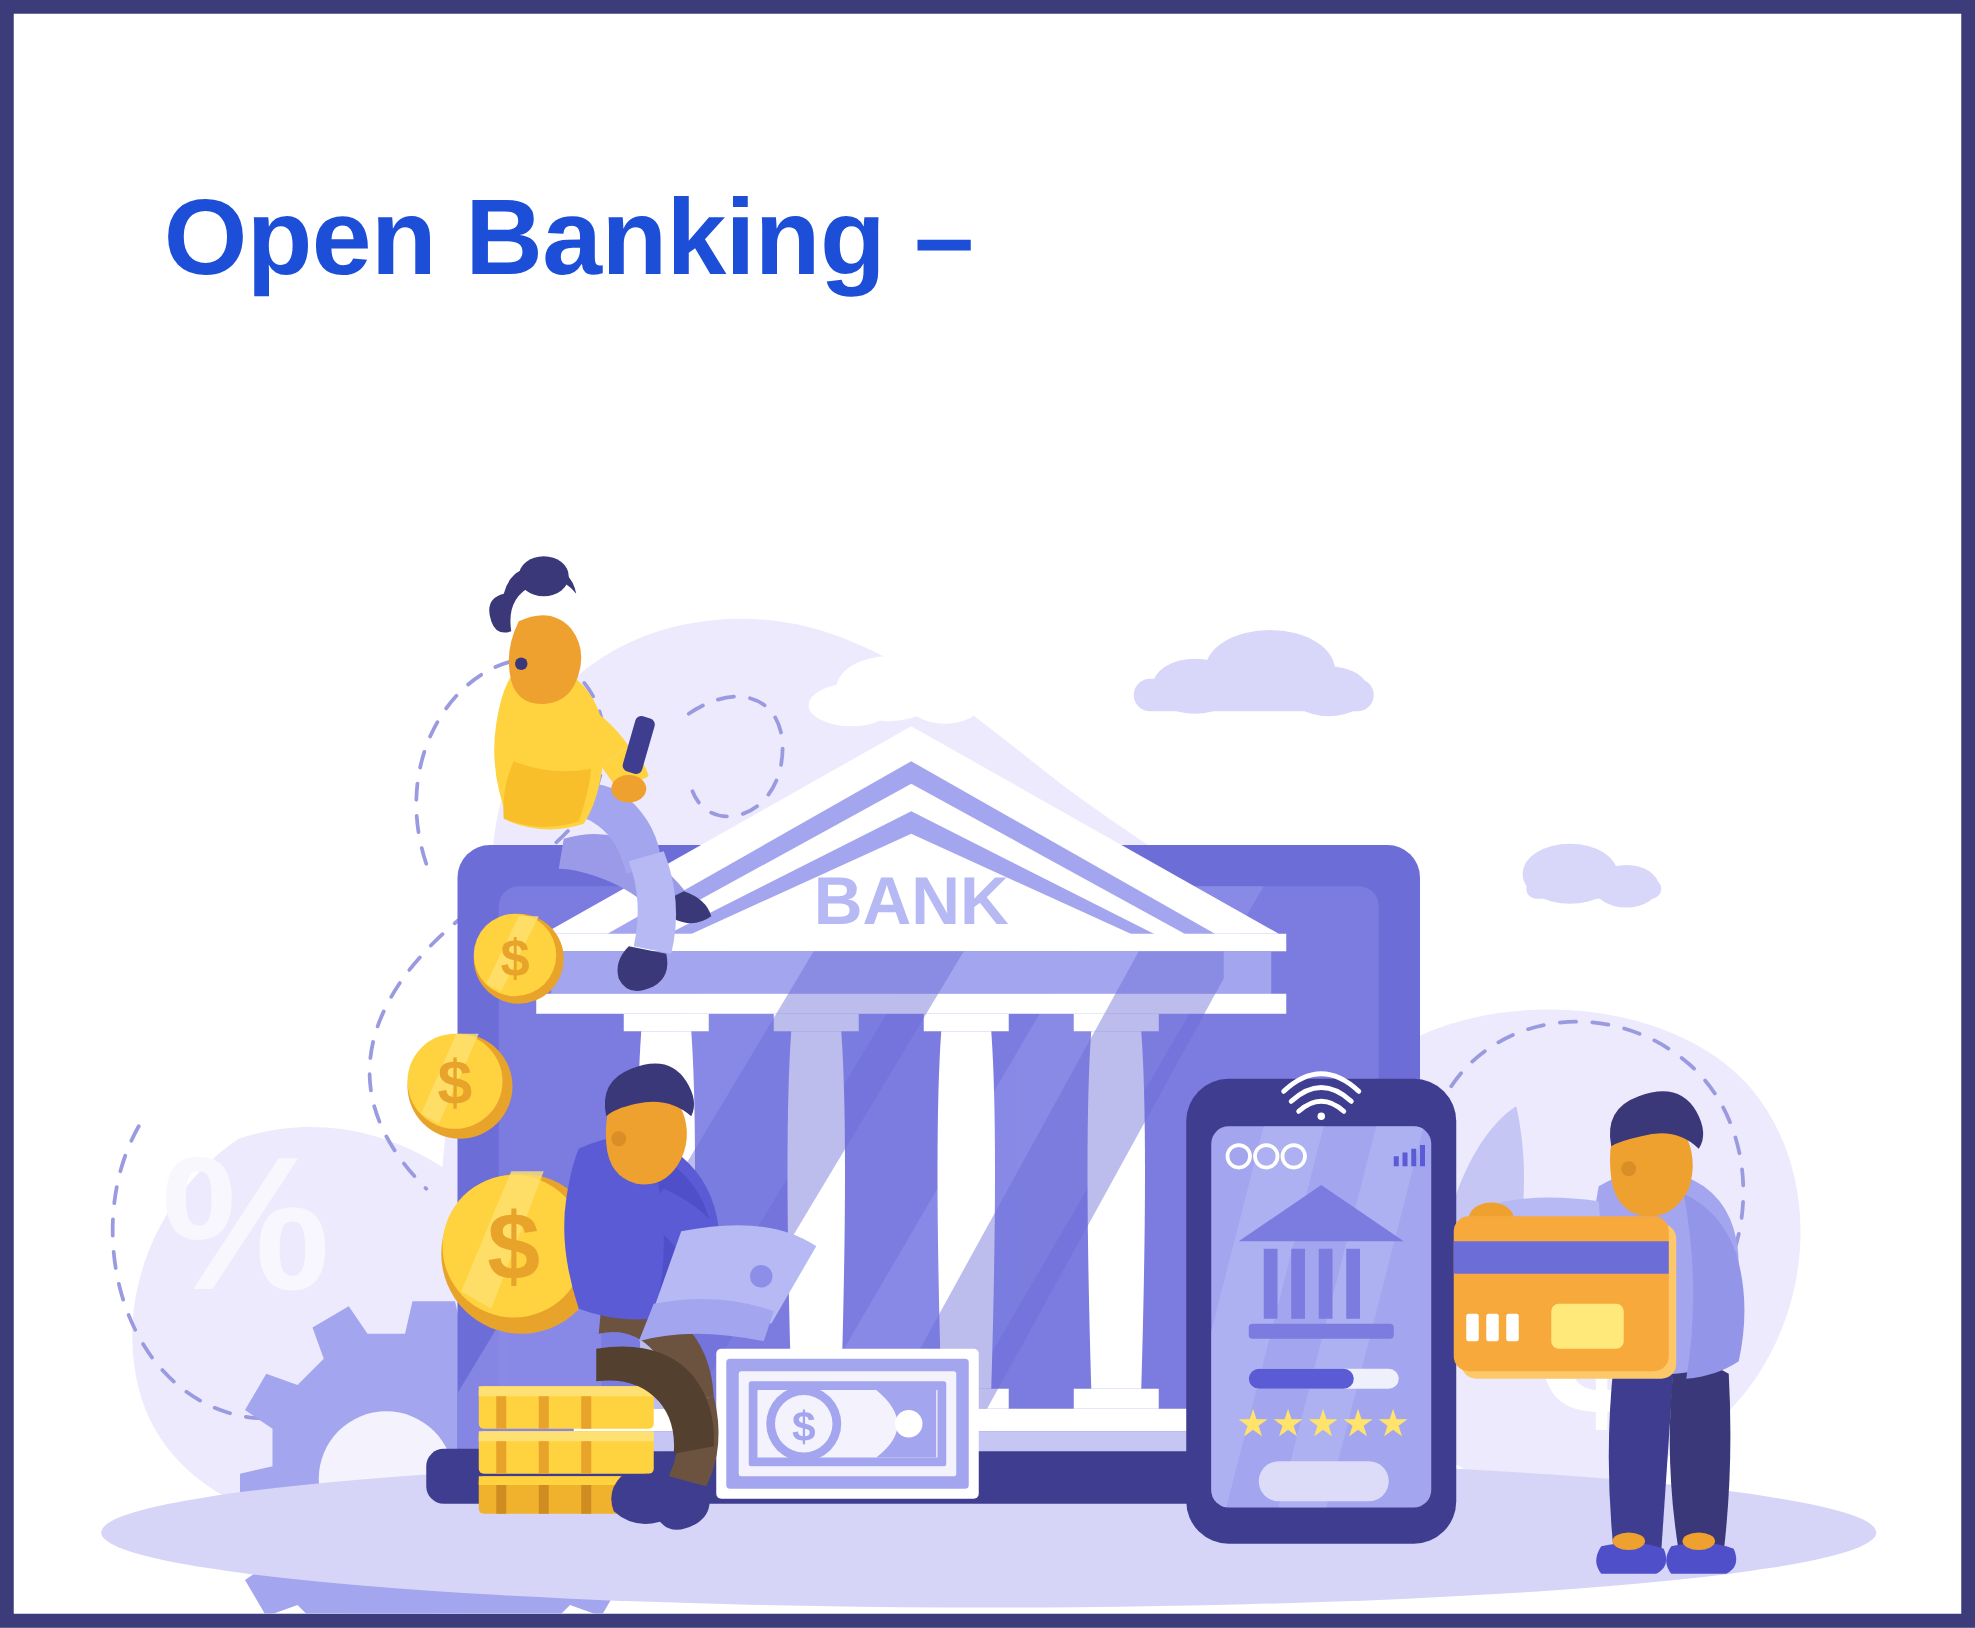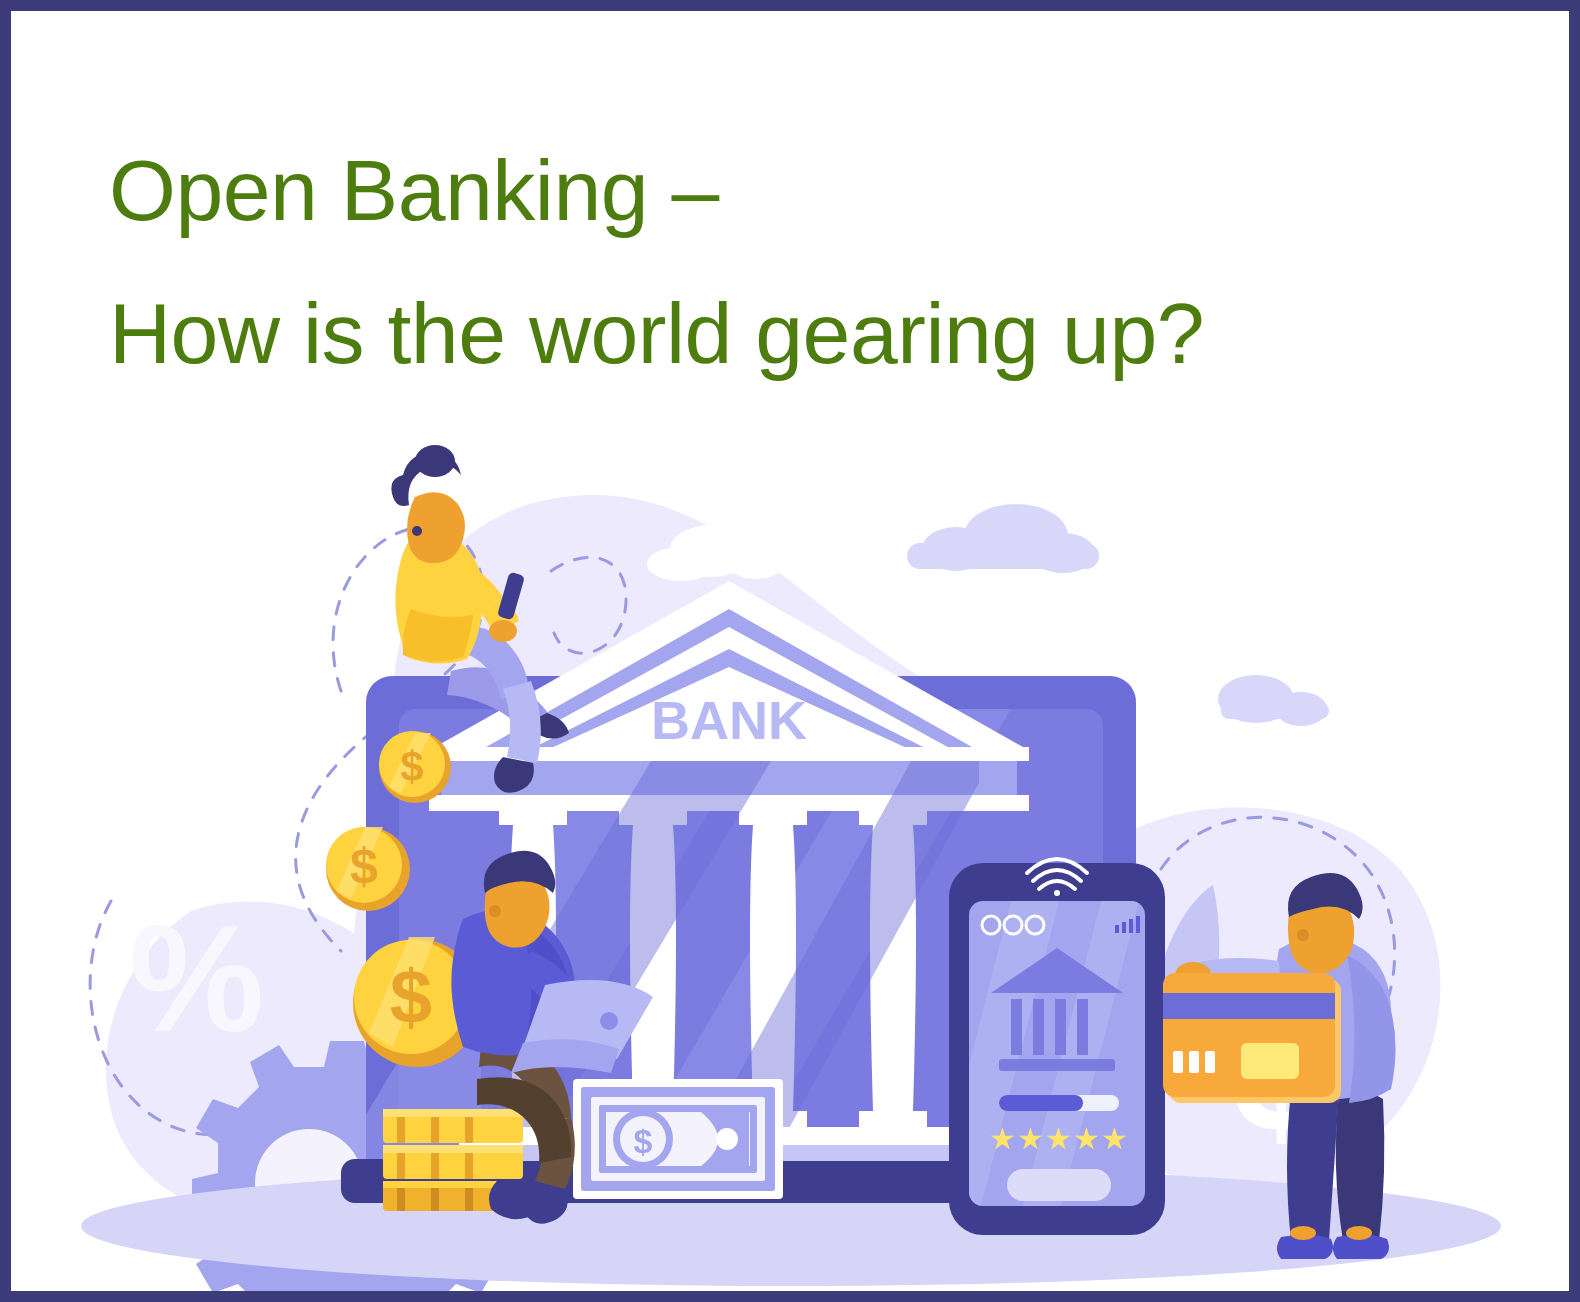--- a/index.html
+++ b/index.html
@@ -22,45 +22,45 @@
     overflow: hidden;
   }
 
   
   #title-block {
     position: absolute;
     left: 98px; top: 108px;
     width: 1360px;
   }
   .title-line {
-    color: #4d7c0f;
-    font-weight: normal;
+    color: #1d4ed8;
+    font-weight: bold;
     font-size: 86px;
     line-height: 143px;
     letter-spacing: -0.5px;
     white-space: nowrap;
+    margin-left: 22px;
   }
 
   
   #art {
     position: absolute;
     left: 0; top: 420px;
     width: 1558px; height: 860px;
   }
   #art svg { display: block; }
 </style>
 </head>
 <body>
 
 <div id="canvas">
   <div id="page">
 
     <div id="title-block">
       <div class="title-line">Open Banking –</div>
-      <div class="title-line">How is the world gearing up?</div>
     </div>
 
     <div id="art">
       <svg width="1558" height="860" viewBox="0 0 1558 860" xmlns="http://www.w3.org/2000/svg">
         <defs>
           <clipPath id="clipLaptopScreen">
             <rect x="355" y="245" width="770" height="520" rx="26"></rect>
           </clipPath>
           <clipPath id="clipPhoneScreen">
             <rect x="958" y="470" width="176" height="305" rx="14"></rect>

